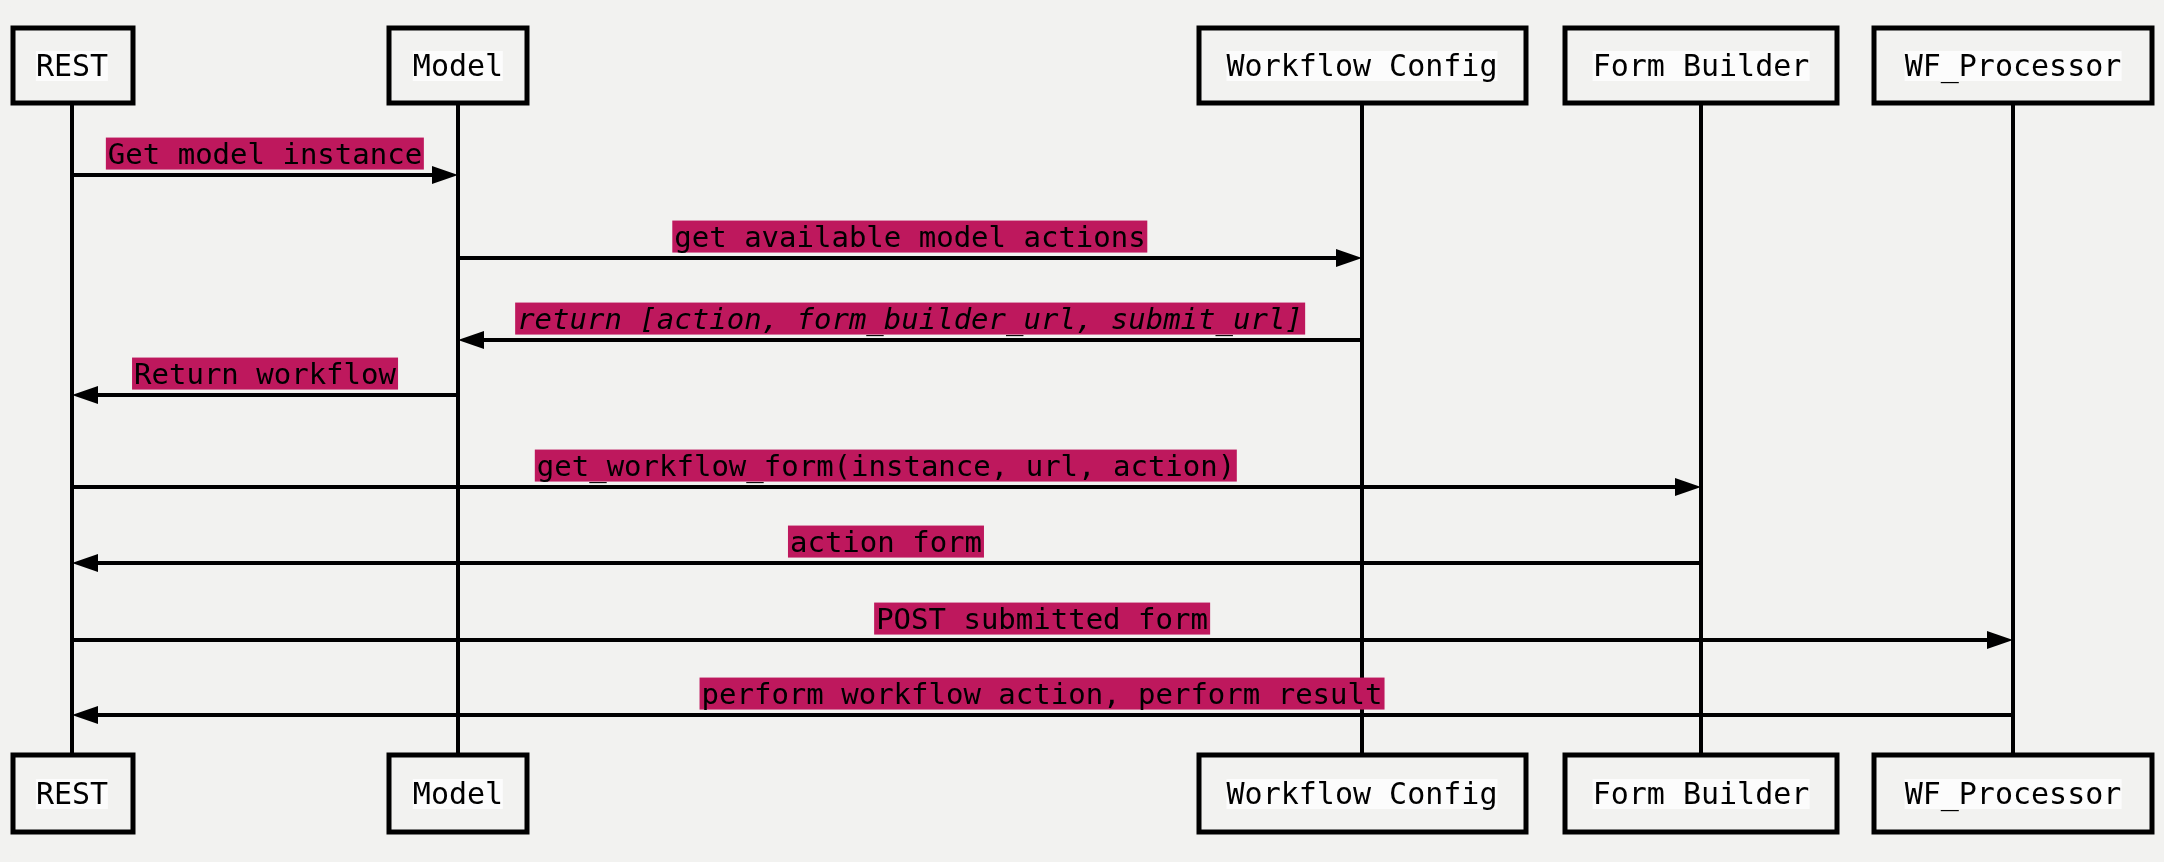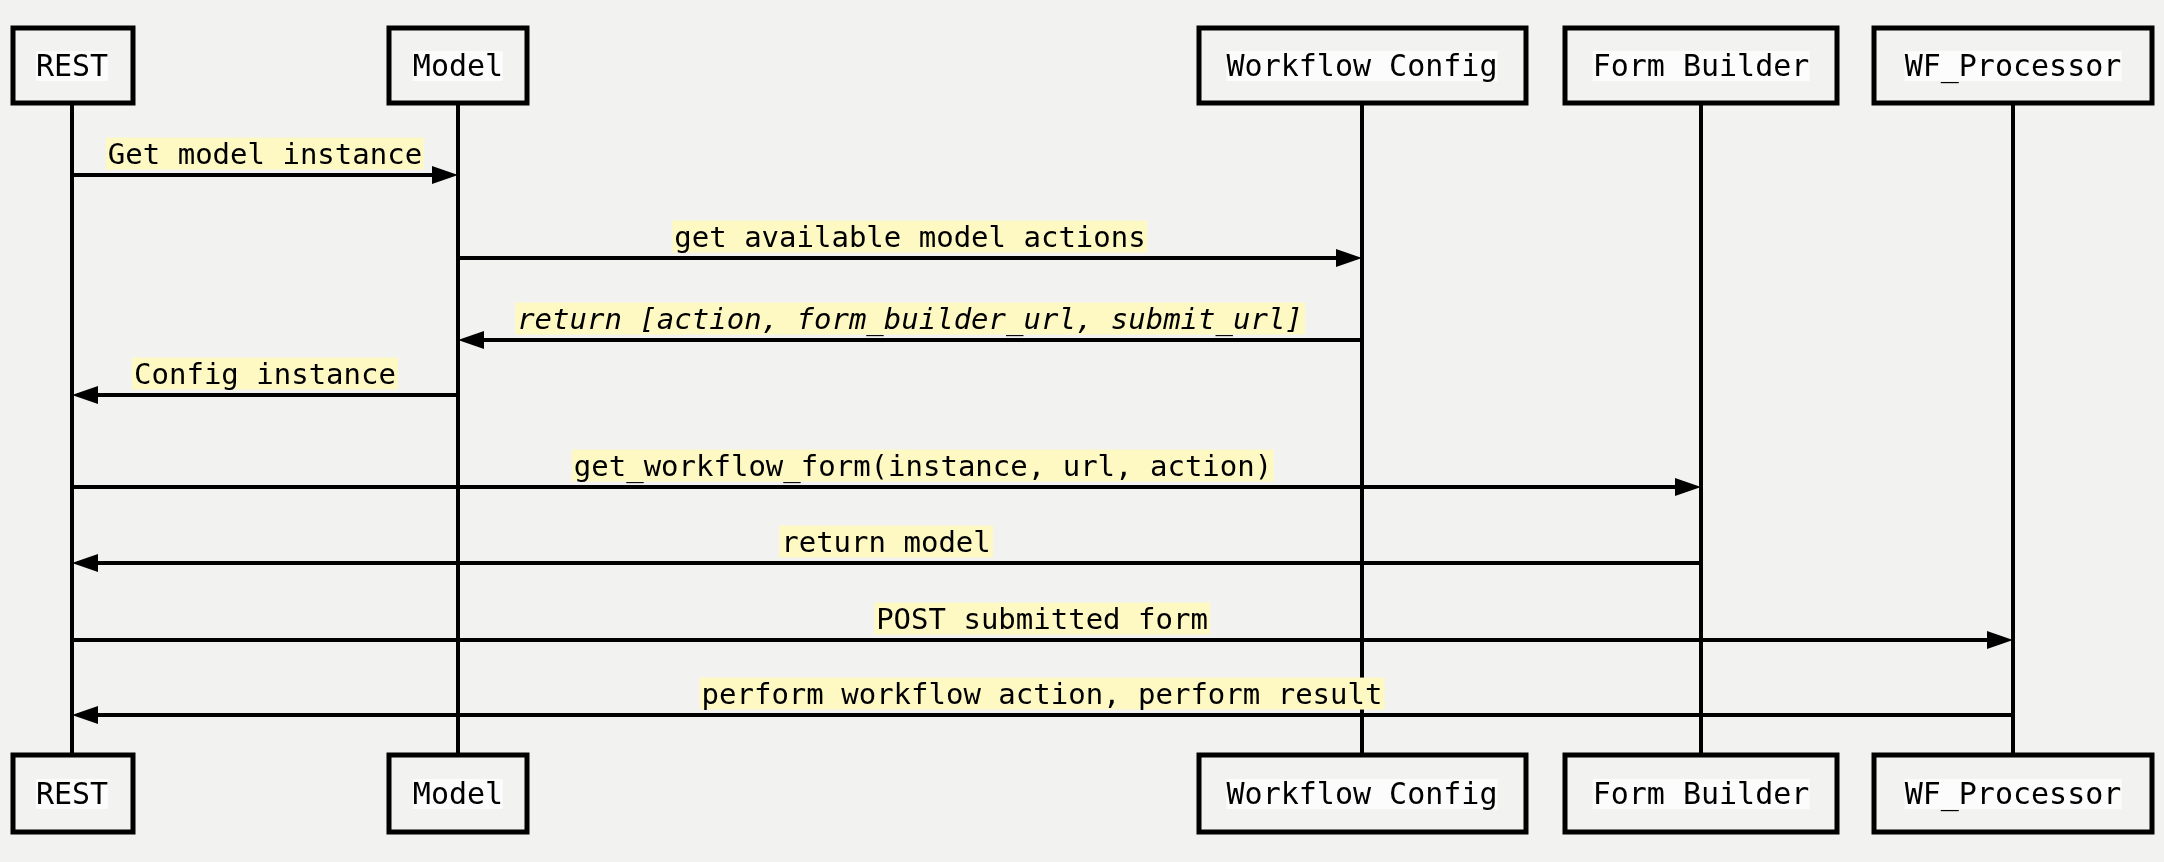--- a/index.html
+++ b/index.html
@@ -52,21 +52,21 @@
     white-space: nowrap;
     line-height: 1;
     transform: translate(-50%, -50%);
     letter-spacing: 0px;
   }
   .msg-label {
     position: absolute;
     font-family: "DejaVu Sans Mono", monospace;
     font-size: 29px;
     color: #000000;
-    background: #fef9c3;
+    background: #be185d;
     white-space: nowrap;
     line-height: 1.05;
     padding: 1px 2px;
     transform: translate(-50%, -100%);
   }
 </style>
 </head>
 <body>
 
 <div id="diagram-root">
@@ -118,20 +118,20 @@
       <div class="participant-label" style="left: 458px; top: 793.5px;">Model</div>
       <div class="participant-label" style="left: 1362px; top: 65.5px;">Workflow Config</div>
       <div class="participant-label" style="left: 1362px; top: 793.5px;">Workflow Config</div>
       <div class="participant-label" style="left: 1701px; top: 65.5px;">Form Builder</div>
       <div class="participant-label" style="left: 1701px; top: 793.5px;">Form Builder</div>
       <div class="participant-label" style="left: 2013px; top: 65.5px;">WF_Processor</div>
       <div class="participant-label" style="left: 2013px; top: 793.5px;">WF_Processor</div>
       <div class="msg-label" style="left: 265px; top: 170px;">Get model instance</div>
       <div class="msg-label" style="left: 910px; top: 253px; text-align: center;">get available model actions</div>
       <div class="msg-label" style="left: 910px; top: 335px; font-style: italic;">return [action, form_builder_url, submit_url]</div>
-      <div class="msg-label" style="left: 265px; top: 390px;">Config instance</div>
-      <div class="msg-label" style="left: 923px; top: 482px;">get_workflow_form(instance, url, action)</div>
-      <div class="msg-label" style="left: 886px; top: 558px;">return model</div>
+      <div class="msg-label" style="left: 265px; top: 390px;">Return workflow</div>
+      <div class="msg-label" style="left: 886px; top: 482px;">get_workflow_form(instance, url, action)</div>
+      <div class="msg-label" style="left: 886px; top: 558px;">action form</div>
       <div class="msg-label" style="left: 1042px; top: 635px;">POST submitted form</div>
       <div class="msg-label" style="left: 1042px; top: 710px;">perform workflow action, perform result</div>
     </div>
 
 </div>
 
 </body></html>

